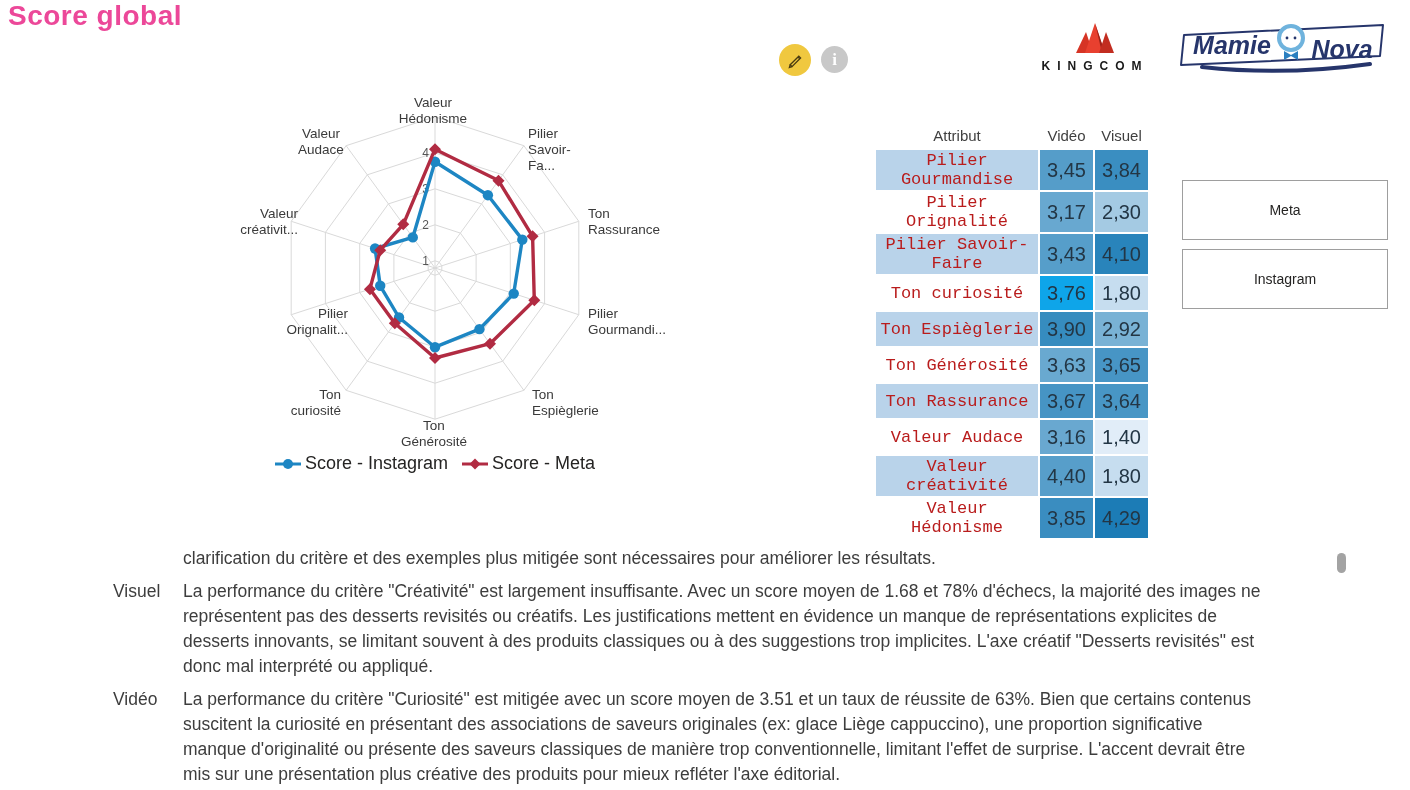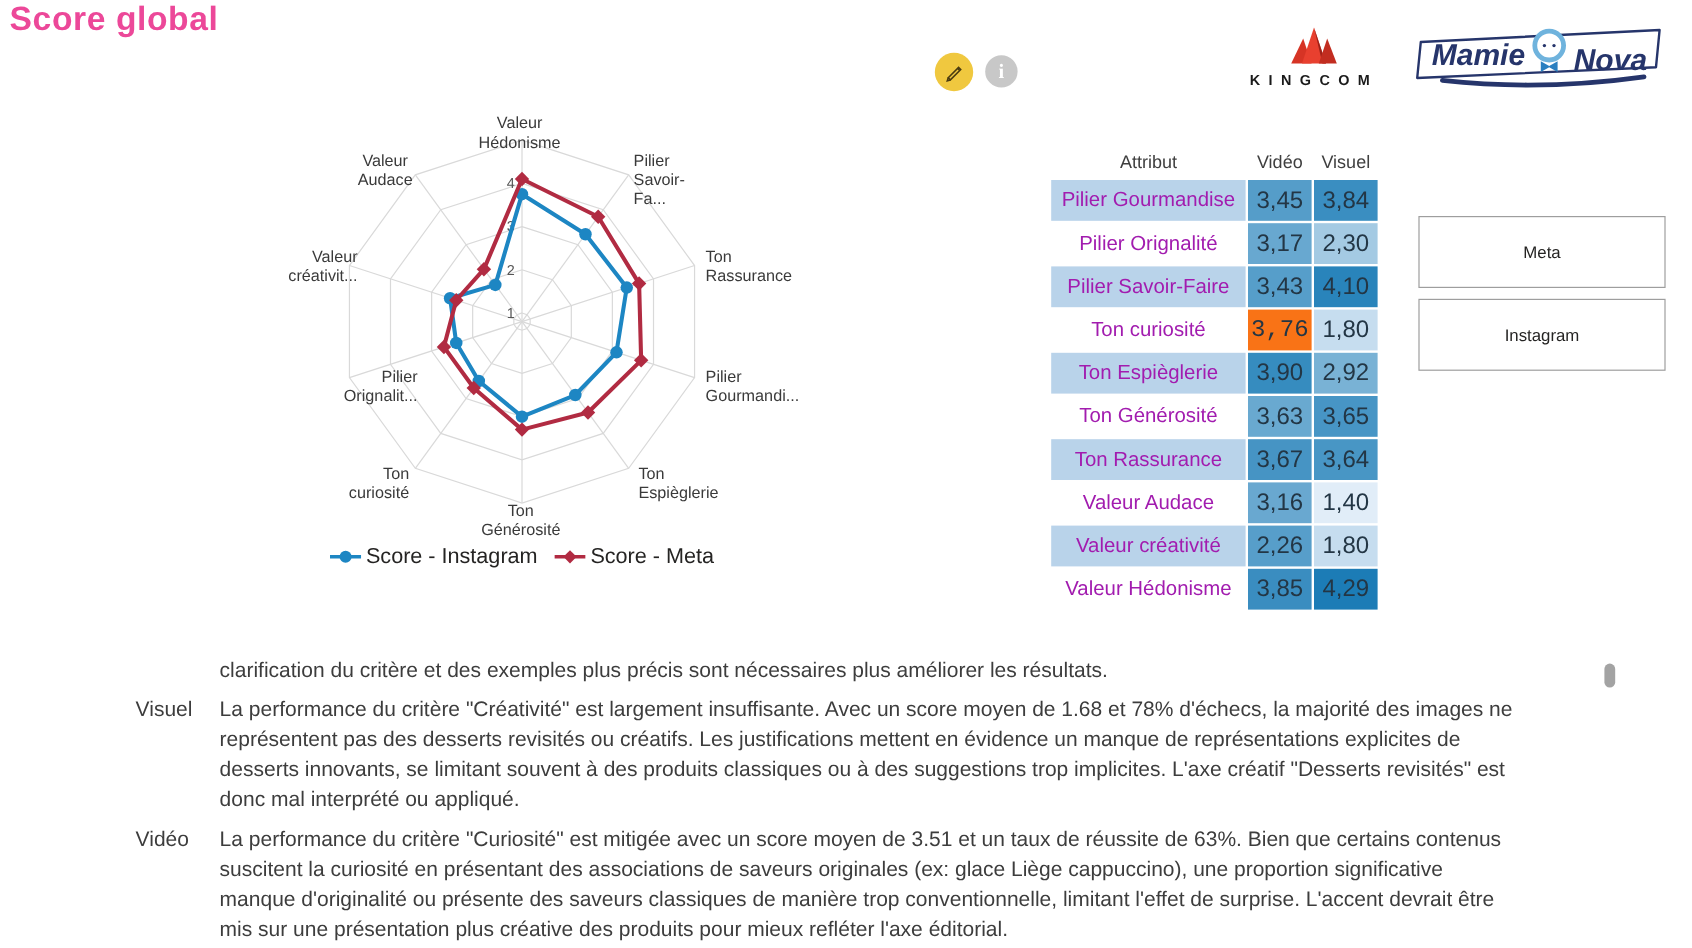--- a/index.html
+++ b/index.html
@@ -18,21 +18,21 @@
   .logo-mamie{position:absolute;left:1178px;top:18px;width:212px;height:58px;}
 
   .radar-wrap{position:absolute;left:180px;top:85px;width:510px;height:400px;}
   .radar-legend{position:absolute;left:0;top:368px;width:510px;display:flex;justify-content:center;gap:14px;
     font-size:18px;color:#252423;align-items:center;}
   .legend-item{display:flex;align-items:center;gap:4px;cursor:pointer;}
 
   .matrix{position:absolute;left:874px;top:120px;border-collapse:separate;border-spacing:2px;}
   .matrix th{font-size:15px;font-weight:normal;color:#3f3f3f;height:26px;text-align:center;padding:0 2px;}
   .matrix td{height:32px;text-align:center;vertical-align:middle;}
-  .matrix td.attr{width:160px;font-size:17px;color:#a21caf;}
+  .matrix td.attr{width:160px;font-size:17px;color:#b91c1c;font-family:Liberation Mono, monospace;}
   .matrix td.val{width:51px;font-size:20px;color:#233645;}
 
   .side-buttons{position:absolute;left:1182px;top:180px;width:206px;}
   .side-btn{width:204px;height:58px;border:1px solid #9e9e9e;background:#fff;display:flex;align-items:center;
     justify-content:center;font-size:14px;color:#252423;margin-bottom:9px;cursor:pointer;}
 
   .comments{position:absolute;left:113px;top:546px;width:1165px;font-size:17.5px;line-height:25px;color:#3d3d3d;}
   .comment-row{display:flex;margin-bottom:8px;}
   .comment-label{width:62px;flex:0 0 62px;margin-right:8px;}
   .comment-text{width:1085px;}
@@ -186,21 +186,21 @@
           <td class="val" style="background: rgb(104, 168, 208);">3,17</td>
           <td class="val" style="background: rgb(164, 202, 227);">2,30</td>
         </tr>
         <tr>
           <td class="attr" style="background: rgb(185, 211, 234);">Pilier Savoir-Faire</td>
           <td class="val" style="background: rgb(86, 158, 202);">3,43</td>
           <td class="val" style="background: rgb(41, 132, 187);">4,10</td>
         </tr>
         <tr>
           <td class="attr" style="background: rgb(255, 255, 255);">Ton curiosité</td>
-          <td class="val" style="background: #f97316; font-family: Liberation Mono, monospace;">3,76</td>
+          <td class="val" style="background: #0ea5e9;">3,76</td>
           <td class="val" style="background: rgb(198, 221, 239);">1,80</td>
         </tr>
         <tr>
           <td class="attr" style="background: rgb(185, 211, 234);">Ton Espièglerie</td>
           <td class="val" style="background: rgb(54, 140, 191);">3,90</td>
           <td class="val" style="background: rgb(121, 178, 213);">2,92</td>
         </tr>
         <tr>
           <td class="attr" style="background: rgb(255, 255, 255);">Ton Générosité</td>
           <td class="val" style="background: rgb(105, 169, 208);">3,63</td>
@@ -211,40 +211,40 @@
           <td class="val" style="background: rgb(70, 148, 196);">3,67</td>
           <td class="val" style="background: rgb(72, 150, 197);">3,64</td>
         </tr>
         <tr>
           <td class="attr" style="background: rgb(255, 255, 255);">Valeur Audace</td>
           <td class="val" style="background: rgb(105, 168, 208);">3,16</td>
           <td class="val" style="background: rgb(225, 237, 248);">1,40</td>
         </tr>
         <tr>
           <td class="attr" style="background: rgb(185, 211, 234);">Valeur créativité</td>
-          <td class="val" style="background: rgb(87, 158, 202);">2,26</td>
+          <td class="val" style="background: rgb(87, 158, 202);">4,40</td>
           <td class="val" style="background: rgb(198, 221, 239);">1,80</td>
         </tr>
         <tr>
           <td class="attr" style="background: rgb(255, 255, 255);">Valeur Hédonisme</td>
           <td class="val" style="background: rgb(58, 141, 192);">3,85</td>
           <td class="val" style="background: rgb(28, 124, 182);">4,29</td>
         </tr>
       </tbody>
   </table>
 
   <div class="side-buttons" id="side-buttons">
       <div class="side-btn">Meta</div>
       <div class="side-btn">Instagram</div>
     </div>
 
   <div class="comments" id="comments">
       <div class="comment-row">
         <div class="comment-label"></div>
-        <div class="comment-text">clarification du critère et des exemples plus précis sont nécessaires plus améliorer les résultats.</div>
+        <div class="comment-text">clarification du critère et des exemples plus mitigée sont nécessaires pour améliorer les résultats.</div>
       </div>
       <div class="comment-row">
         <div class="comment-label">Visuel</div>
         <div class="comment-text">La performance du critère "Créativité" est largement insuffisante. Avec un score moyen de 1.68 et 78% d'échecs, la majorité des images ne représentent pas des desserts revisités ou créatifs. Les justifications mettent en évidence un manque de représentations explicites de desserts innovants, se limitant souvent à des produits classiques ou à des suggestions trop implicites. L'axe créatif "Desserts revisités" est donc mal interprété ou appliqué.</div>
       </div>
       <div class="comment-row">
         <div class="comment-label">Vidéo</div>
         <div class="comment-text">La performance du critère "Curiosité" est mitigée avec un score moyen de 3.51 et un taux de réussite de 63%. Bien que certains contenus suscitent la curiosité en présentant des associations de saveurs originales (ex: glace Liège cappuccino), une proportion significative manque d'originalité ou présente des saveurs classiques de manière trop conventionnelle, limitant l'effet de surprise. L'accent devrait être mis sur une présentation plus créative des produits pour mieux refléter l'axe éditorial.</div>
       </div>
     </div>

